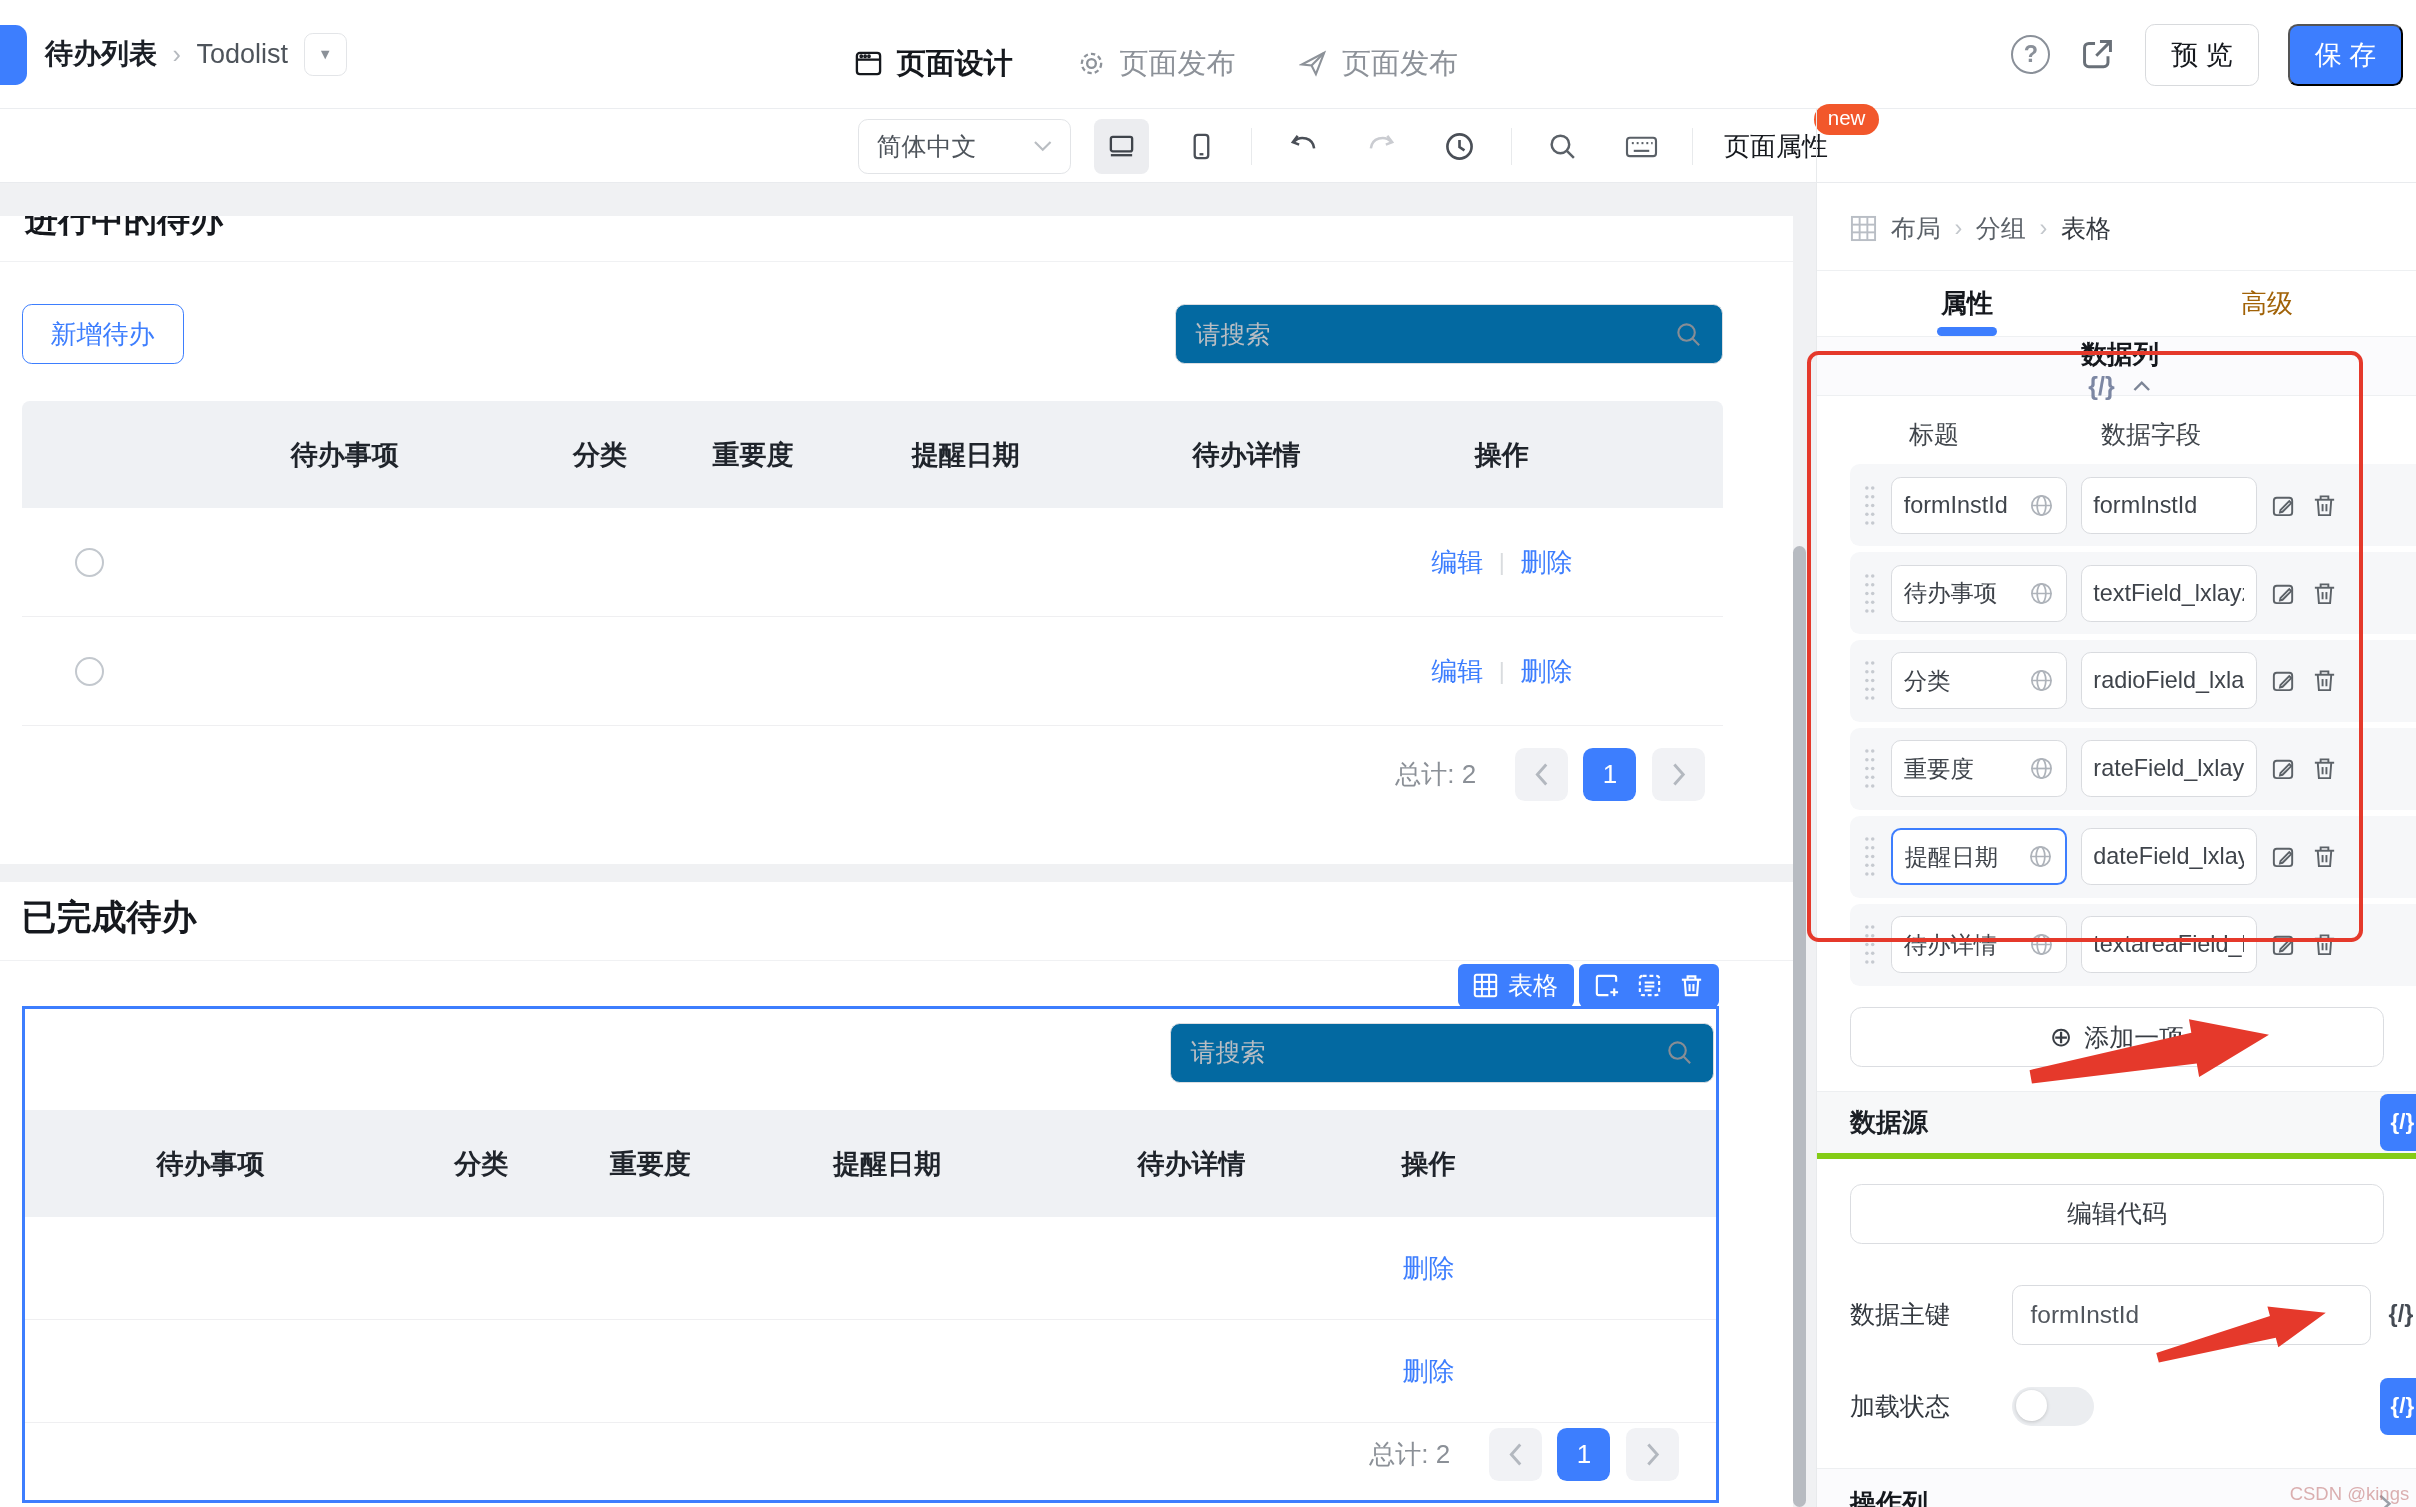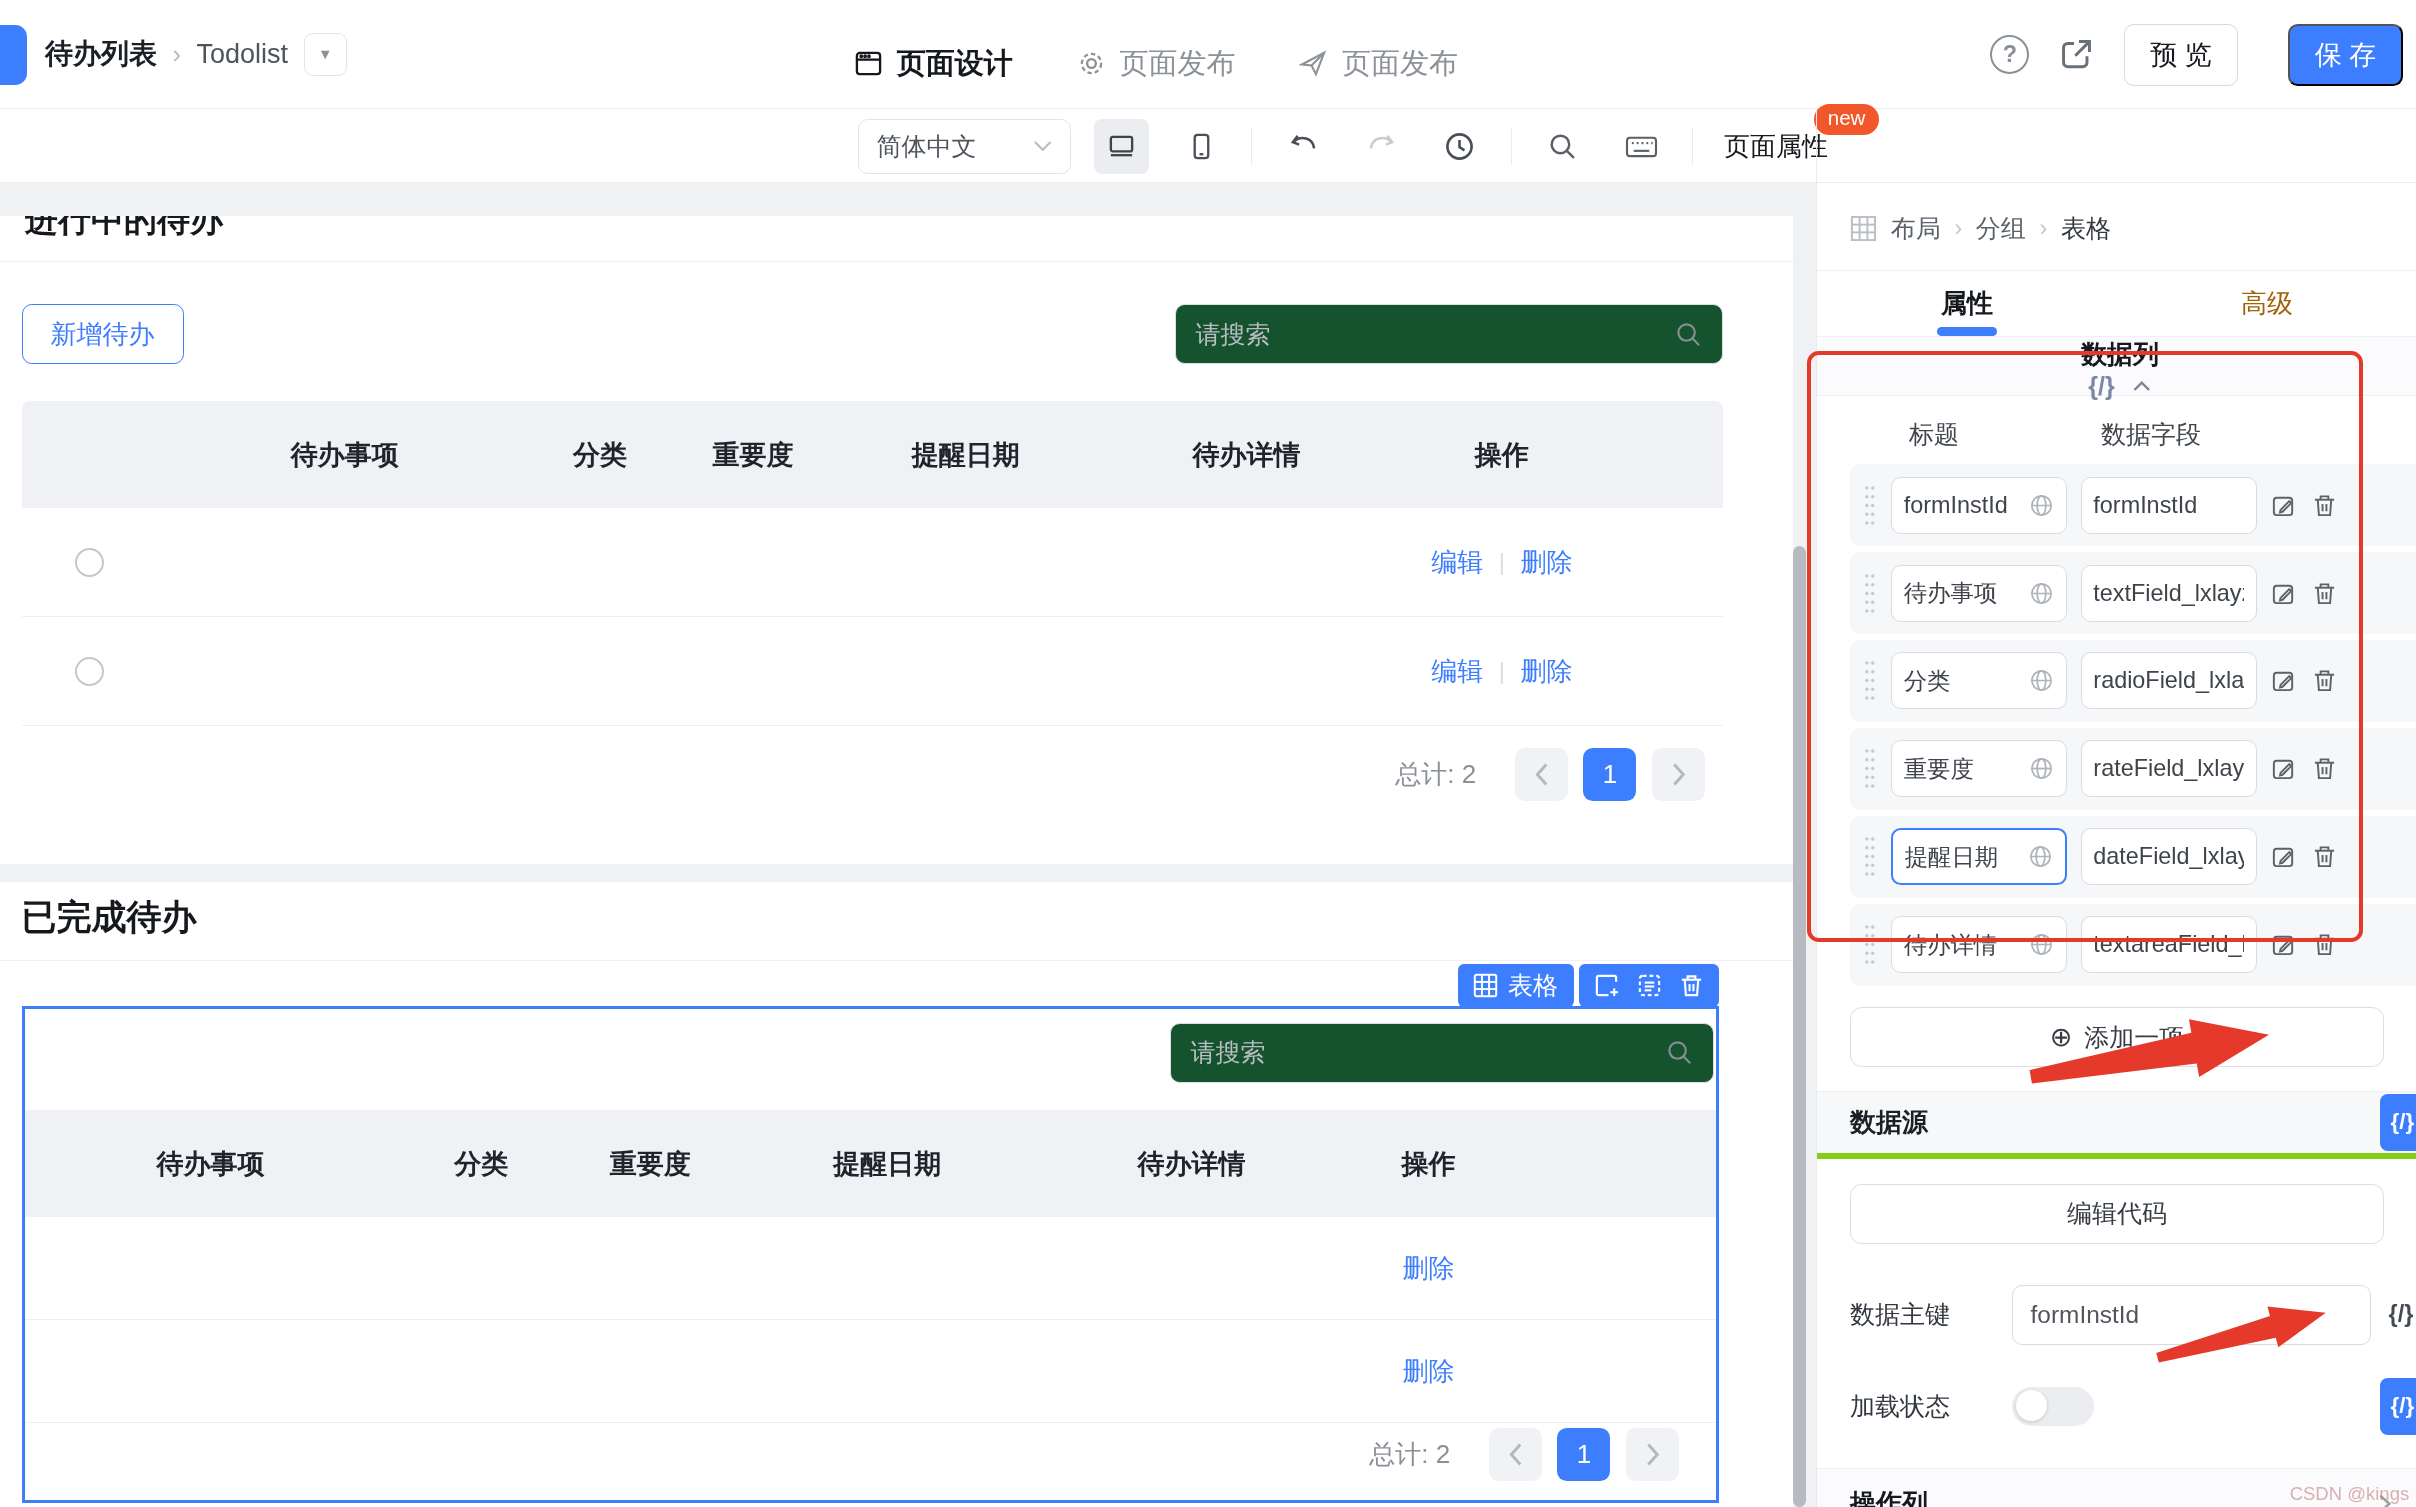--- a/index.html
+++ b/index.html
@@ -24,21 +24,21 @@
   .top-tab.active { color:#15181d; font-weight:600; }
   .top-tab .bar { position:absolute; bottom:0; left:55px; width:45px; height:7.8px; border-radius:3.9px; background:#3d7efe; }
   .tab-ic { color:inherit; }
 
   .top-right { position:absolute; right:13.7px; top:0; height:109px; display:flex; align-items:center; gap:29px; }
   .help-circ { width:39px; height:39px; border:2.4px solid #8a9099; border-radius:50%; color:#8a9099;
                font-size:23.4px; font-weight:700; display:flex; align-items:center; justify-content:center; }
   .btn { height:62px; border-radius:9.8px; display:flex; align-items:center; justify-content:center;
          font-size:27px; padding:0 25px; }
   .btn.ghost { border:1.5px solid #d8dadd; color:#15181d; background:#fff; }
-  .btn.primary { background:#3d7efe; color:#fff;margin-left:21px; }
+  .btn.primary { background:#3d7efe; color:#fff; }
 
   
   .toolbar { position:absolute; left:0; top:109px; width:100%; height:74px; background:#fff;
              border-bottom:1px solid #e9ebee; }
   .tb-group { position:absolute; left:858px; top:0; height:74px; display:flex; align-items:center; gap:23.4px; }
   .lang-select { width:213px; height:55px; border:1px solid #e2e4e7; border-radius:9.8px; display:flex;
                  align-items:center; justify-content:space-between; padding:0 17.6px; color:#4e545b; font-size:25px; }
   .icon-btn { width:55px; height:55px; border-radius:7.8px; display:flex; align-items:center; justify-content:center; }
   .icon-btn.active { background:#ecedf0; }
   .vdiv { width:1px; height:37px; background:#e8eaec; }
@@ -54,21 +54,21 @@
   .panel { position:relative; width:601px; height:100%; background:#fff; border-left:1px solid #e8eaec; overflow:hidden; }
 
   
   .card { position:absolute; left:0; width:1793px; background:#fff; overflow:hidden; }
   .card1 { top:33px; height:648px; }
   .card2 { top:699px; height:683px; }
   .clip-title { position:absolute; top:-17.6px; left:25px; font-size:33px; font-weight:700; color:#15181d; }
   .card1 .hdiv { position:absolute; top:45px; left:0; width:100%; height:1px; background:#f0f1f3; }
   .add-btn { position:absolute; left:21.5px; top:88px; width:162px; height:60px; border:1.5px solid #3d7efe;
              border-radius:9.8px; color:#3d7efe; font-size:26px; display:flex; align-items:center; justify-content:center; background:#fff; }
-  .search-box { position:absolute; height:60px; border:1.5px solid #dcdee2; border-radius:9.8px; background:#14532d;
+  .search-box { position:absolute; height:60px; border:1.5px solid #dcdee2; border-radius:9.8px; background:#0369a1;
                 display:flex; align-items:center; justify-content:space-between; padding:0 19.5px; }
   .search-box .ph { color:#b9bdc3; font-size:25px; }
   .card1 .search-box { top:88px; right:70px; width:548px; }
 
   .thead { display:flex; align-items:center; background:#eff1f4; border-radius:7.8px 7.8px 0 0; height:107px; }
   .thead .cell { text-align:center; font-size:27px; font-weight:700; color:#1f242b; }
   .trow { display:flex; align-items:center; height:109px; border-bottom:1px solid #efeff1; }
   .cell { flex:none; display:flex; align-items:center; justify-content:center; }
   .tb1 { position:absolute; left:21.5px; right:70px; top:185px; }
   .tb1 .c0{width:8%}.tb1 .c1{width:22%}.tb1 .c2{width:8%}.tb1 .c3{width:10%}.tb1 .c4{width:15%}

